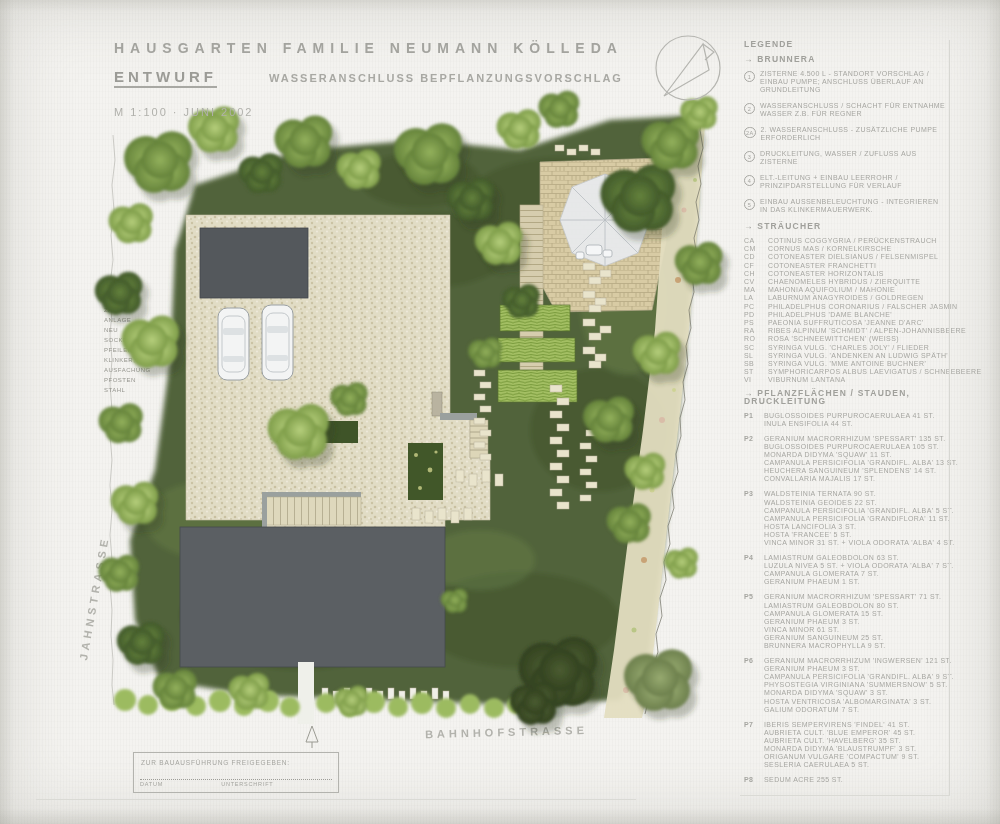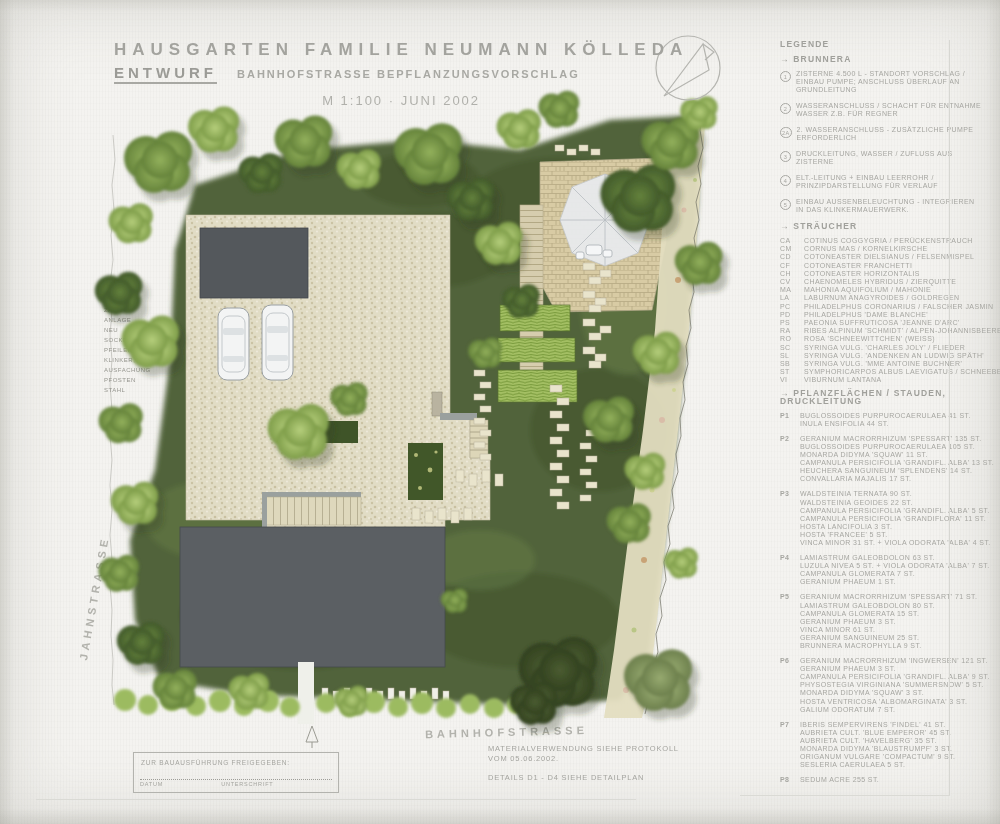--- a/index.html
+++ b/index.html
@@ -12,27 +12,27 @@
       linear-gradient(180deg, rgba(160,160,150,.18) 0, rgba(160,160,150,0) 12px),
       linear-gradient(0deg, rgba(150,150,140,.22) 0, rgba(150,150,140,0) 16px),
       linear-gradient(90deg, rgba(150,150,140,.20) 0, rgba(150,150,140,0) 14px),
       linear-gradient(270deg, rgba(150,150,140,.16) 0, rgba(150,150,140,0) 14px),
       repeating-linear-gradient(90deg, rgba(120,120,112,.035) 0 1px, rgba(0,0,0,0) 1px 3px),
       repeating-linear-gradient(0deg, rgba(120,120,112,.02) 0 1px, rgba(0,0,0,0) 1px 6px);
     box-shadow: inset 0 0 70px rgba(140,140,128,.30);
   }
   
   .title-block{position:absolute;left:114px;top:40px;z-index:3;}
-  .title-main{font-size:17px;font-weight:700;letter-spacing:6px;color:#a3a39e;}
-  .title-sub{margin-top:4px;display:flex;align-items:baseline;gap:20px;}
+  .title-main{font-size:14px;font-weight:700;letter-spacing:6px;color:#a3a39e;}
+  .title-sub{margin-top:12px;display:flex;align-items:baseline;gap:14px;justify-content:space-between;}
   .title-entwurf{font-size:15px;font-weight:700;letter-spacing:4px;color:#9b9b96;border-bottom:2px solid #a8a8a3;padding-bottom:1px;}
   .title-incl{font-size:11px;font-weight:700;letter-spacing:2px;color:#a8a8a3;}
-  .title-scale{margin-top:9px;font-size:13px;letter-spacing:2px;color:#b0b0ab;text-align:center;}
+  .title-scale{margin-top:18px;font-size:11px;letter-spacing:2px;color:#b0b0ab;}
   
-  .legend{position:absolute;left:780px;top:40px;width:202px;z-index:3;
+  .legend{position:absolute;left:744px;top:40px;width:202px;z-index:3;
           font-size:7px;line-height:8px;color:#a6a6a1;letter-spacing:.4px;}
   .legend .h{font-size:8.5px;font-weight:700;letter-spacing:1.2px;margin-bottom:7px;color:#a0a09b;}
   .tech-item{display:flex;gap:5px;margin-bottom:8px;}
   .tech-num{flex:0 0 auto;min-width:11px;height:11px;border:1px solid #a8a8a3;border-radius:7px;
             display:inline-flex;align-items:center;justify-content:center;font-size:5.5px;padding:0 1px;margin-top:1px;}
   .tech-text{flex:1;}
   .shrub-row{display:flex;gap:4px;white-space:nowrap;line-height:8.2px;}
   .shrub-abbr{flex:0 0 20px;}
   .pf-item{display:flex;gap:4px;margin-bottom:7px;}
   .pf-code{flex:0 0 16px;font-weight:700;}
@@ -399,21 +399,21 @@
       <circle cx="688" cy="68" r="32"></circle>
       <path d="M664 96 L703 44 L709 70 Z"></path>
       <path d="M703 44 L714 52 L705 60"></path>
     </g>
   </svg>
 
   <div class="title-block">
     <div class="title-main">HAUSGARTEN FAMILIE NEUMANN KÖLLEDA</div>
     <div class="title-sub">
       <span class="title-entwurf">ENTWURF</span>
-      <span class="title-incl">BAHNHOFSTRASSE BEPFLANZUNGSVORSCHLAG</span>
+      <span class="title-incl">WASSERANSCHLUSS BEPFLANZUNGSVORSCHLAG</span>
     </div>
     <div class="title-scale">M 1:100  ·  JUNI 2002</div>
   </div>
 
   <div class="legend">
     <div class="h">LEGENDE</div>
     <div class="h">→ BRUNNERA</div>
 
     <div>
 
@@ -640,19 +640,14 @@
   <div class="hrule" style="left:36px;top:799px;width:600px;height:1px;"></div>
 
   <div class="stamp">
     <div>ZUR BAUAUSFÜHRUNG FREIGEGEBEN:</div>
     <div class="stamp-sign">
       <span>DATUM</span>
       <span>UNTERSCHRIFT</span>
     </div>
   </div>
 
-  <div class="notes">
-    <div>MATERIALVERWENDUNG SIEHE PROTOKOLL</div>
-    <div>VOM 05.06.2002.</div>
-    <div class="n3">DETAILS  D1 - D4  SIEHE DETAILPLAN</div>
-  </div>
 
 </div>
 
 </body></html>

